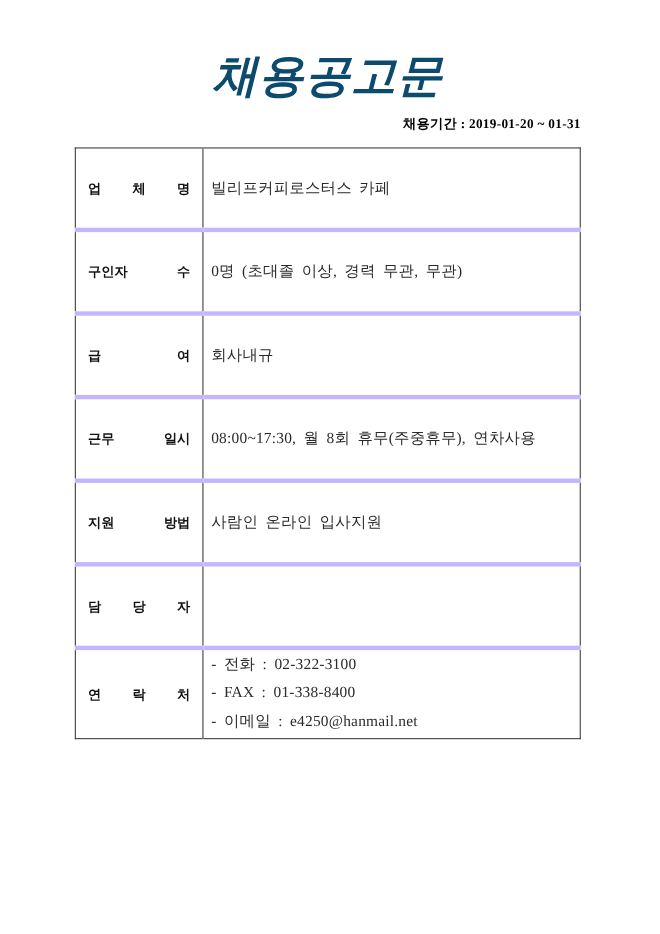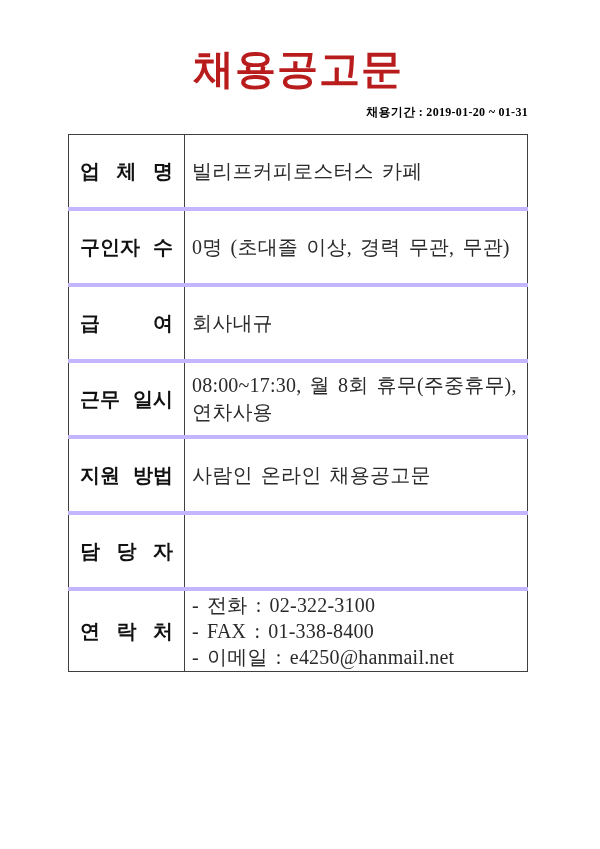--- a/index.html
+++ b/index.html
@@ -18,22 +18,23 @@
     width: 460px;
     margin-left: 68px;
   }
   .doc-title {
     margin: 0;
     padding-top: 42px;
     text-align: center;
     font-size: 41px;
     line-height: 54px;
     font-weight: bold;
-    color: #b91c1c;
+    color: #0c4a6e;
     letter-spacing: 1px;
+    font-style: italic;
   }
   .period {
     margin-top: 8px;
     text-align: right;
     font-size: 12px;
     font-weight: bold;
     color: #000000;
     letter-spacing: 0.3px;
   }
   table.job-table {
@@ -49,32 +50,32 @@
   }
   table.job-table tr:first-child td {
     border-top: none;
   }
   td.label-cell {
     width: 93px;
     border-right: 1px solid #3f3f3f;
     height: 72px;
     padding: 0 11px;
     font-weight: bold;
-    font-size: 20px;
+    font-size: 12px;
     color: #111111;
   }
   td.label-cell .label-text {
     display: block;
     width: 100%;
     text-align: justify;
     text-align-last: justify;
   }
   td.value-cell {
     padding: 0 8px 0 7px;
-    font-size: 20px;
+    font-size: 14px;
     color: #2a2a2a;
     word-spacing: 3px;
     letter-spacing: 0.2px;
   }
   tr.contact-row td {
     height: auto;
   }
   tr.contact-row td.label-cell {
     height: 76px;
   }
@@ -119,21 +120,21 @@
       <tr>
         <td class="label-cell">
           <span class="label-text">근무 일시</span>
         </td>
         <td class="value-cell">08:00~17:30, 월 8회 휴무(주중휴무), 연차사용</td>
       </tr>
       <tr>
         <td class="label-cell">
           <span class="label-text">지원 방법</span>
         </td>
-        <td class="value-cell">사람인 온라인 채용공고문</td>
+        <td class="value-cell">사람인 온라인 입사지원</td>
       </tr>
       <tr>
         <td class="label-cell">
           <span class="label-text">담 당 자</span>
         </td>
         <td class="value-cell"></td>
       </tr>
       <tr class="contact-row">
         <td class="label-cell">
           <span class="label-text">연 락 처</span>

